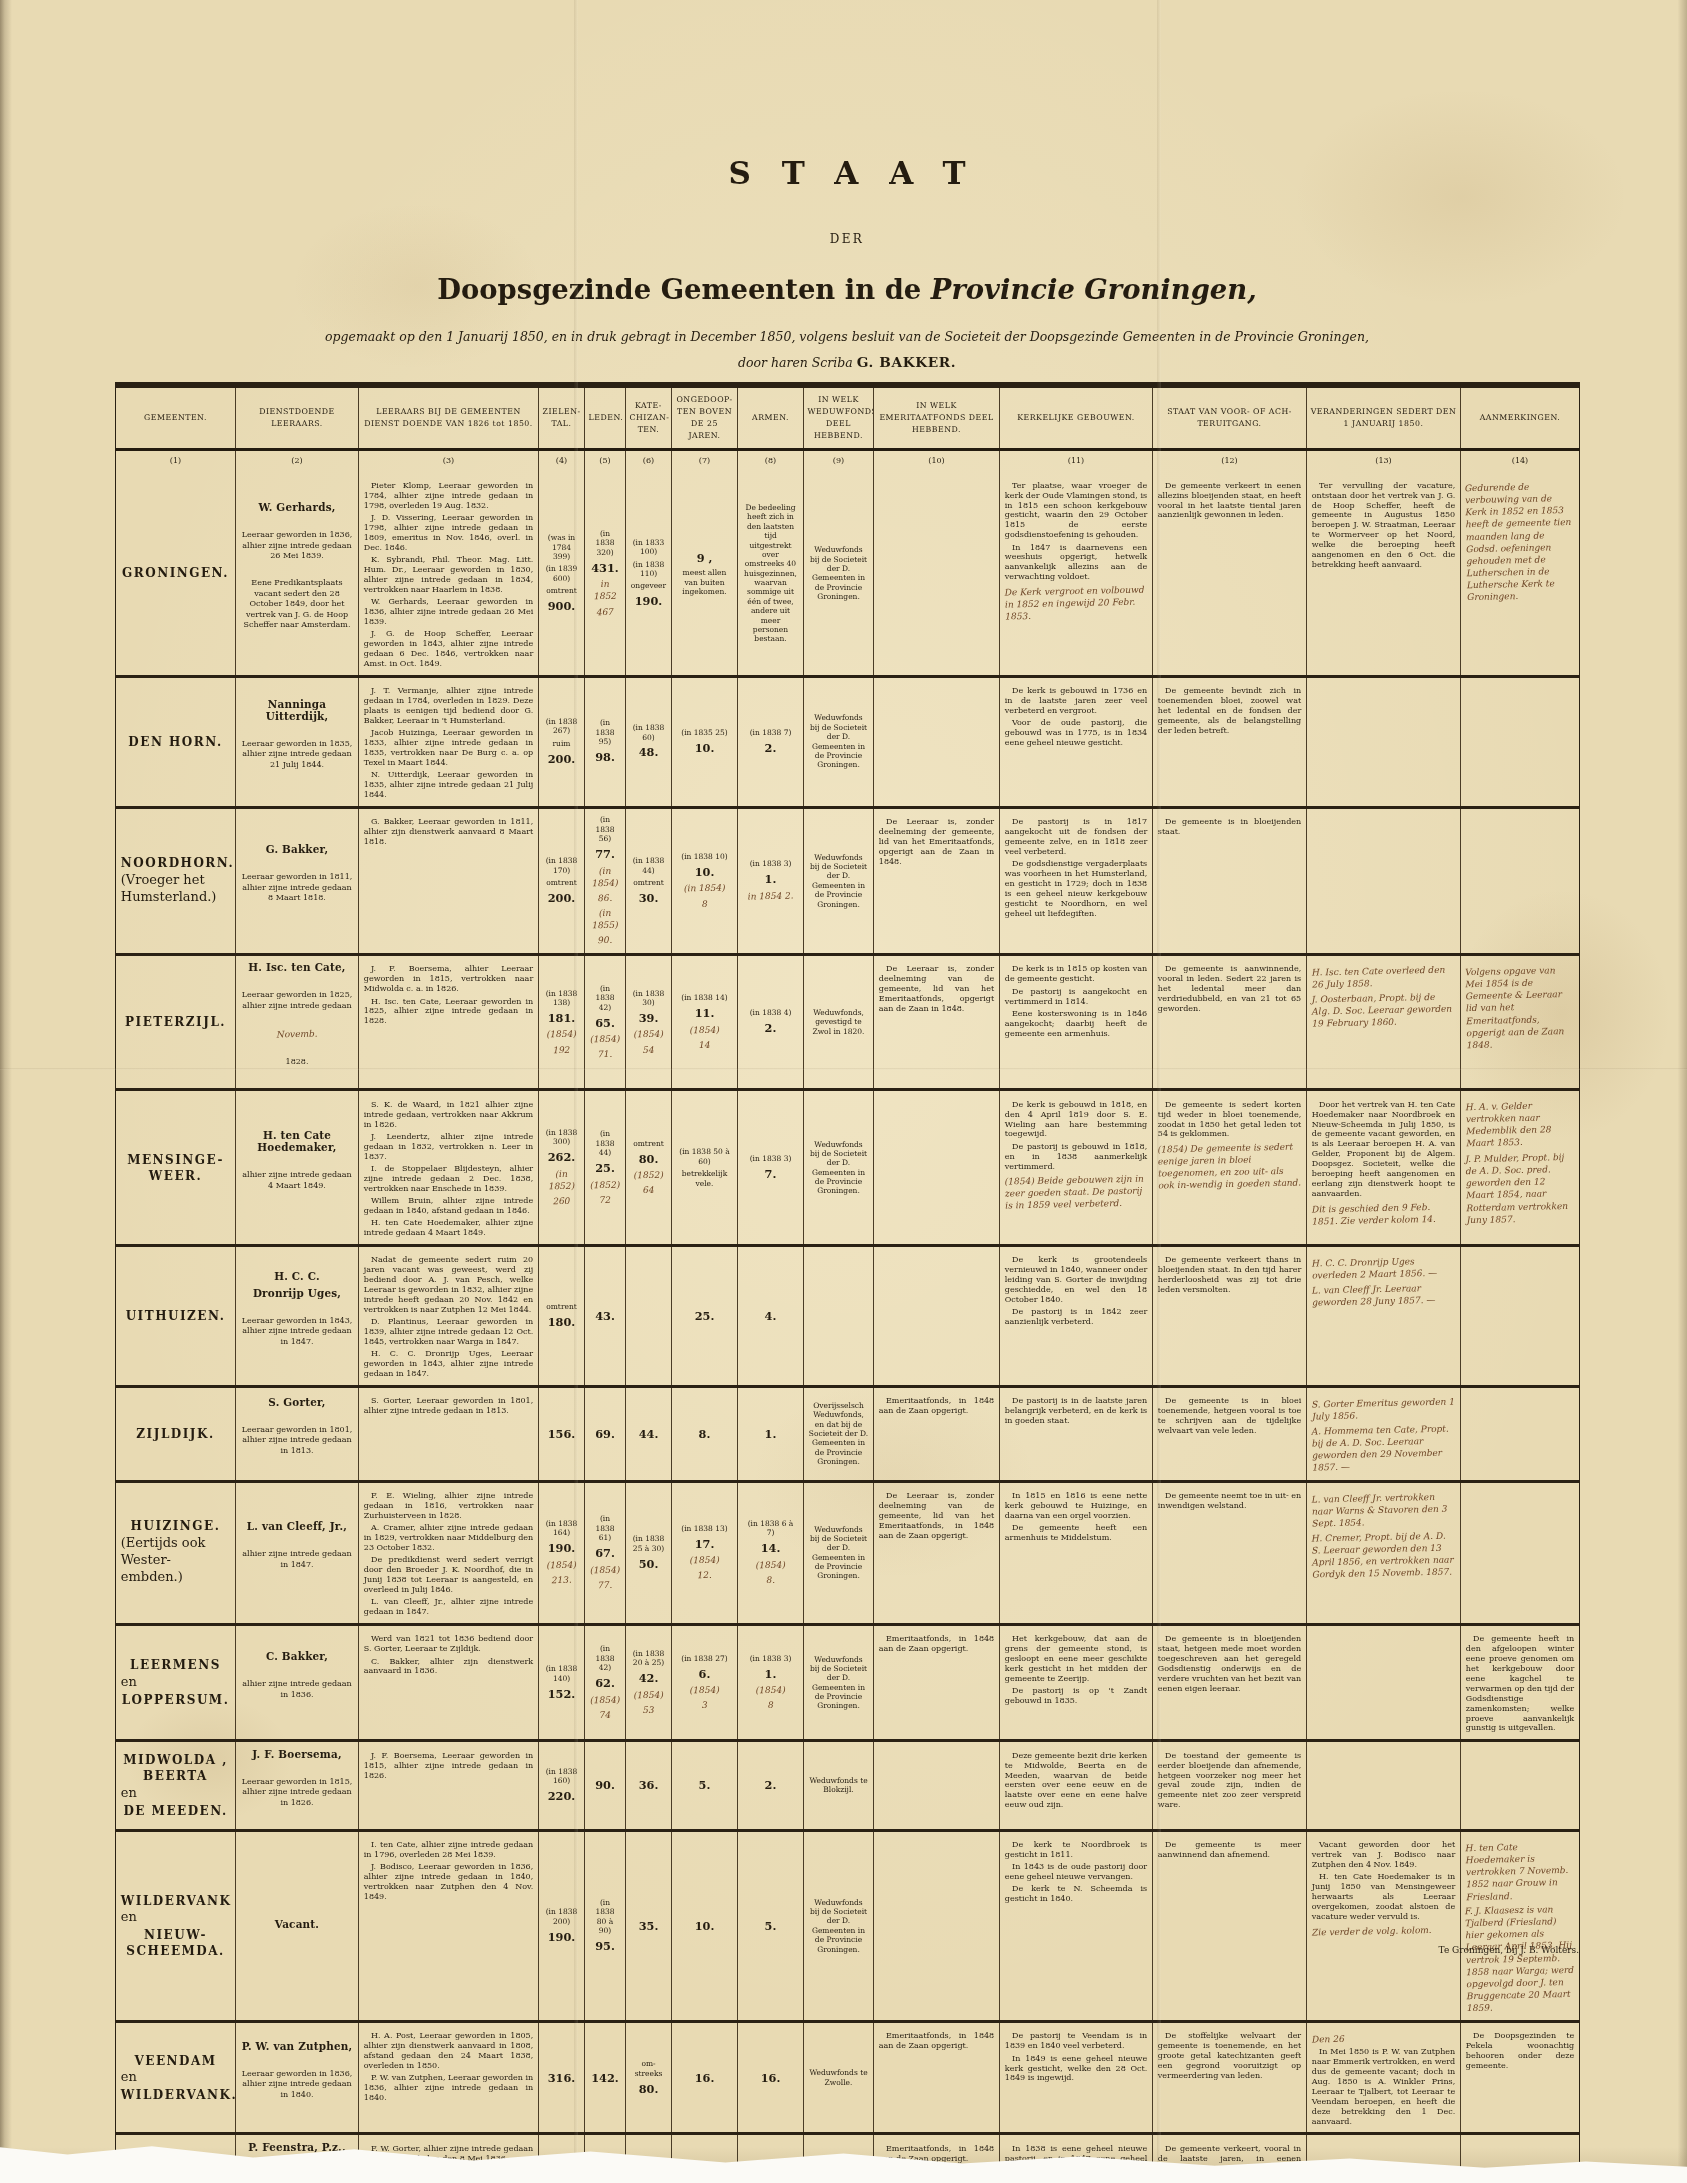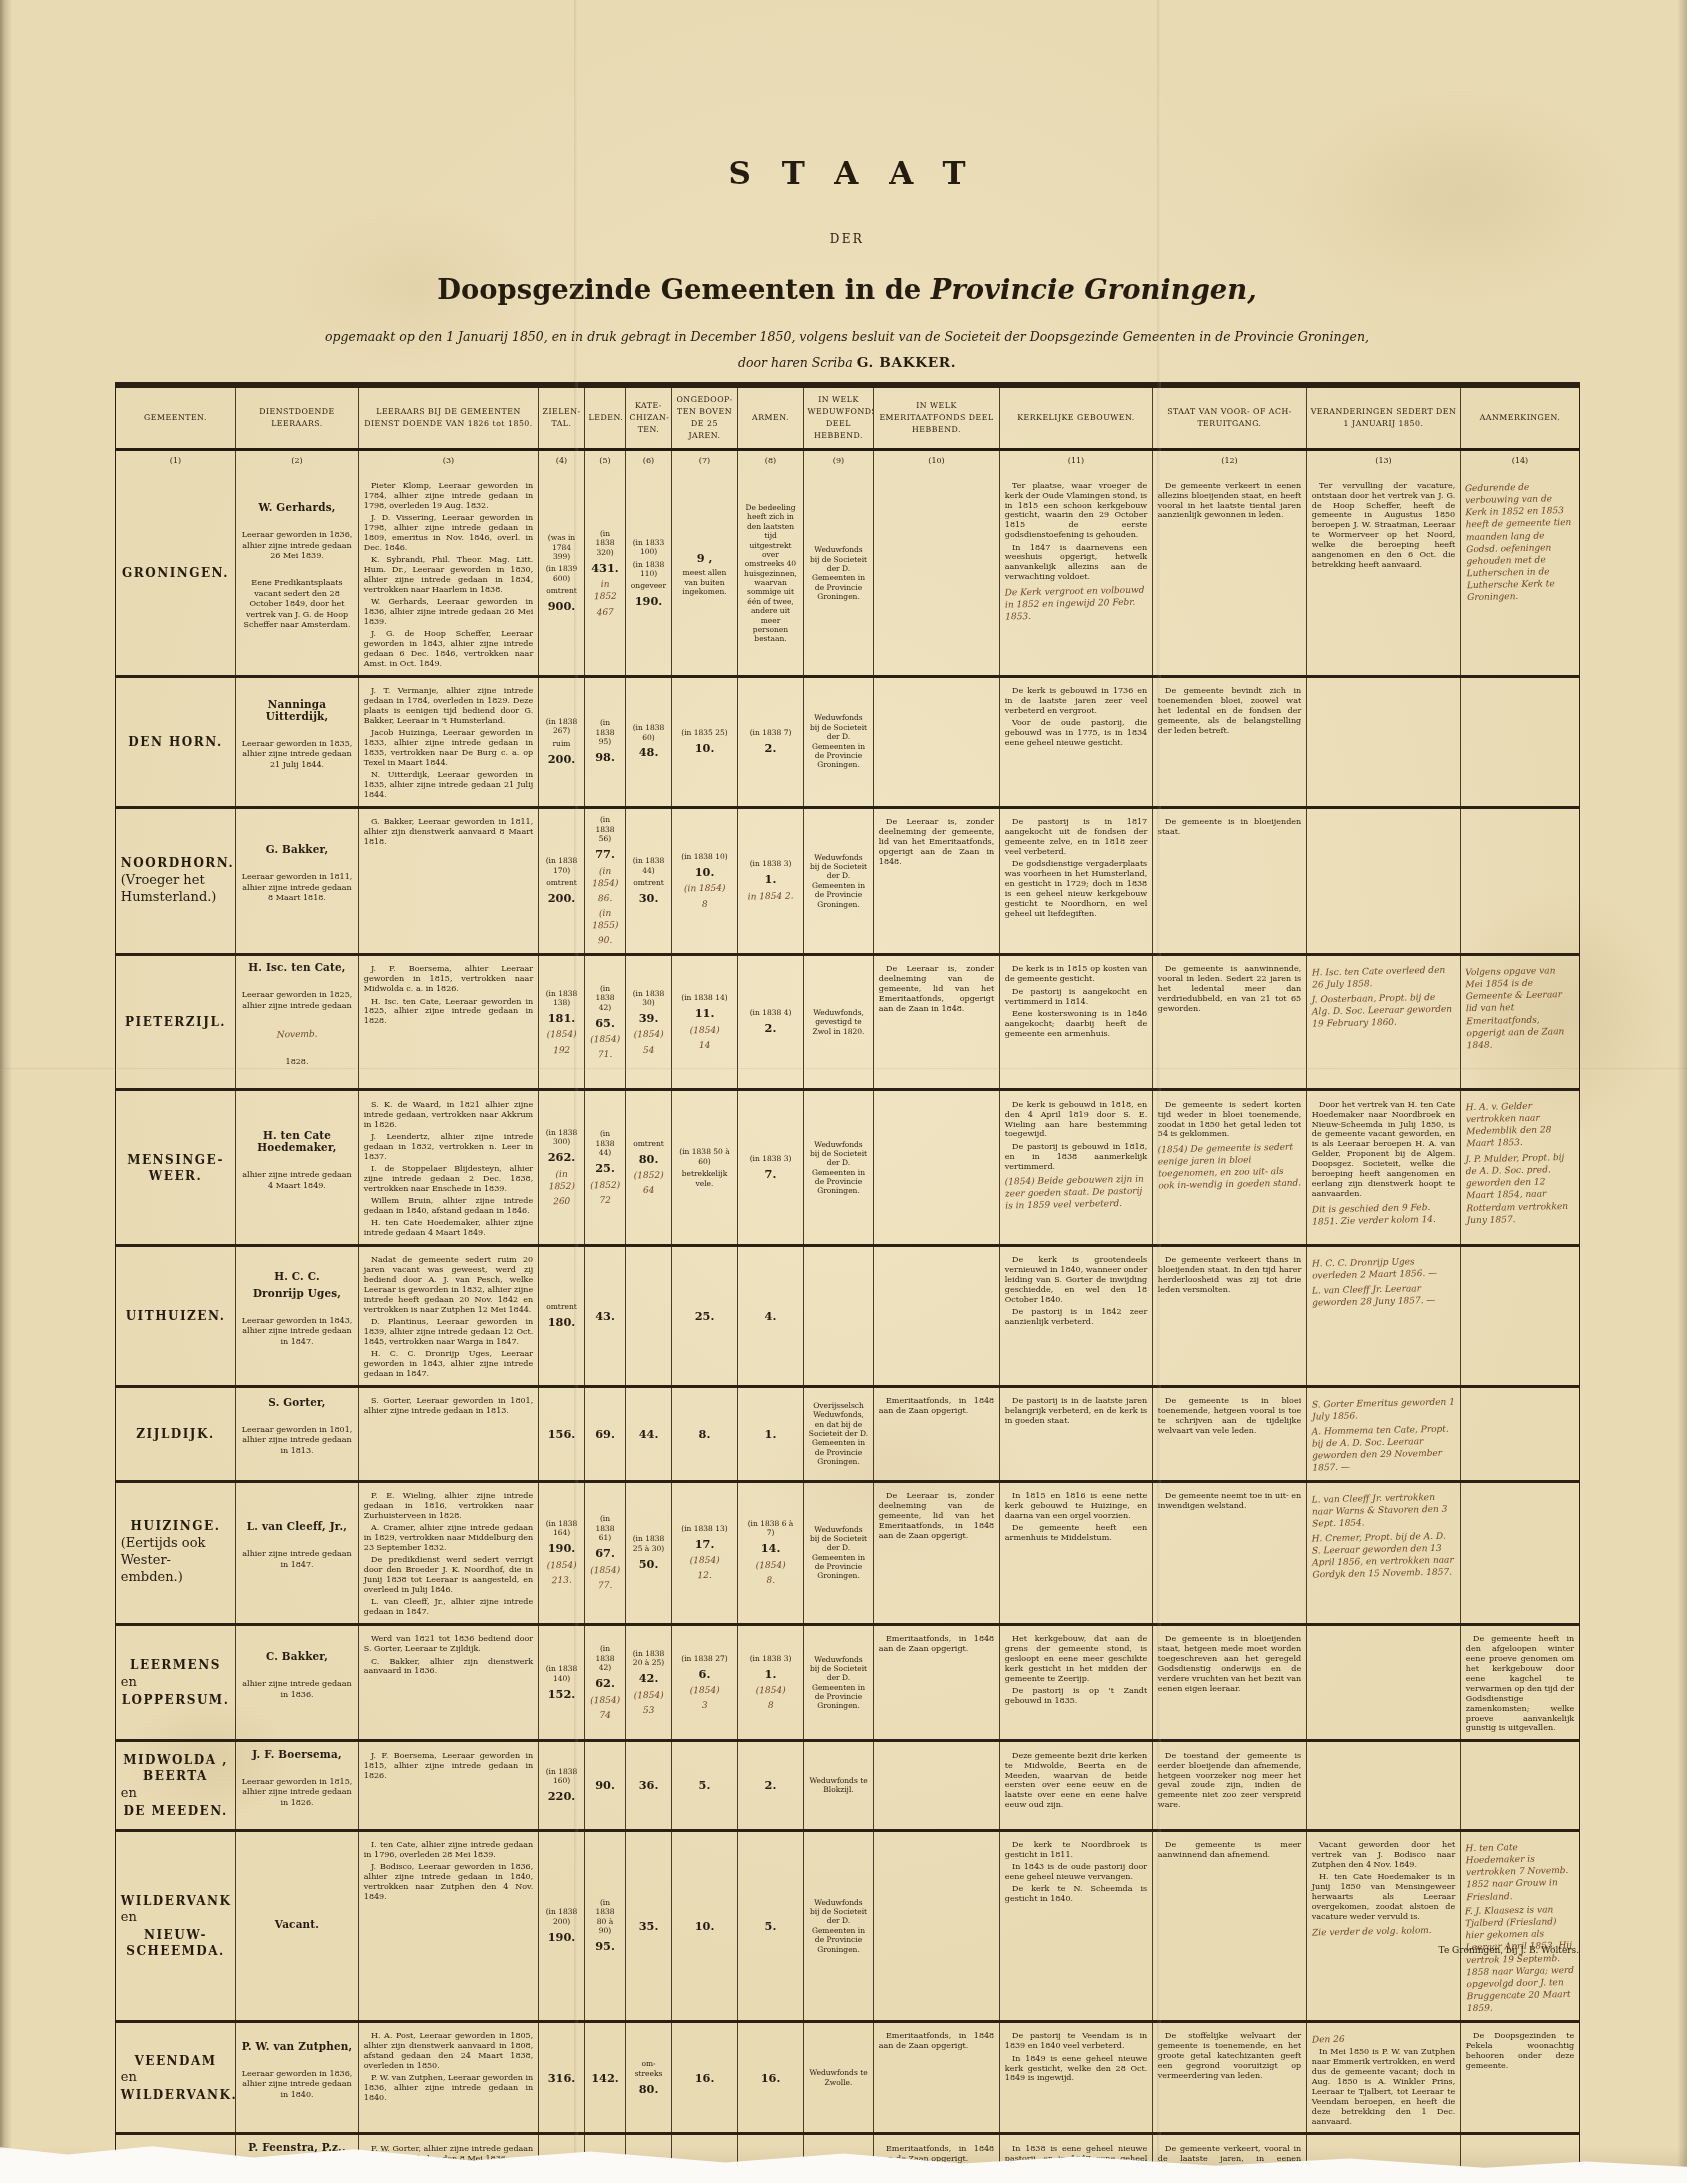--- a/index.html
+++ b/index.html
@@ -506,21 +506,21 @@
         <td class="c1">
           <div class="seg seg-n">HUIZINGE.</div>
           <div class="seg seg-s">(Eertijds ook Wester-embden.)</div>
         </td>
         <td class="c2">
           <div class="seg seg-b">L. van Cleeff, Jr.,</div>
           <div class="seg seg-c">alhier zijne intrede gedaan in 1847.</div>
         </td>
         <td class="c3">
           <div class="seg seg-p">F. E. Wieling, alhier zijne intrede gedaan in 1816, vertrokken naar Zurhuisterveen in 1828.</div>
-          <div class="seg seg-p">A. Cramer, alhier zijne intrede gedaan in 1829, vertrokken naar Middelburg den 23 September 1832.</div>
+          <div class="seg seg-p">A. Cramer, alhier zijne intrede gedaan in 1829, vertrokken naar Middelburg den 23 October 1832.</div>
           <div class="seg seg-p">De predikdienst werd sedert verrigt door den Broeder J. K. Noordhof, die in Junij 1838 tot Leeraar is aangesteld, en overleed in Julij 1846.</div>
           <div class="seg seg-p">L. van Cleeff, Jr., alhier zijne intrede gedaan in 1847.</div>
         </td>
         <td class="c4">
           <div class="seg seg-a">(in 1838 164)</div>
           <div class="seg seg-N">190.</div>
           <div class="seg seg-h">(1854)</div>
           <div class="seg seg-h">213.</div>
         </td>
         <td class="c5">

